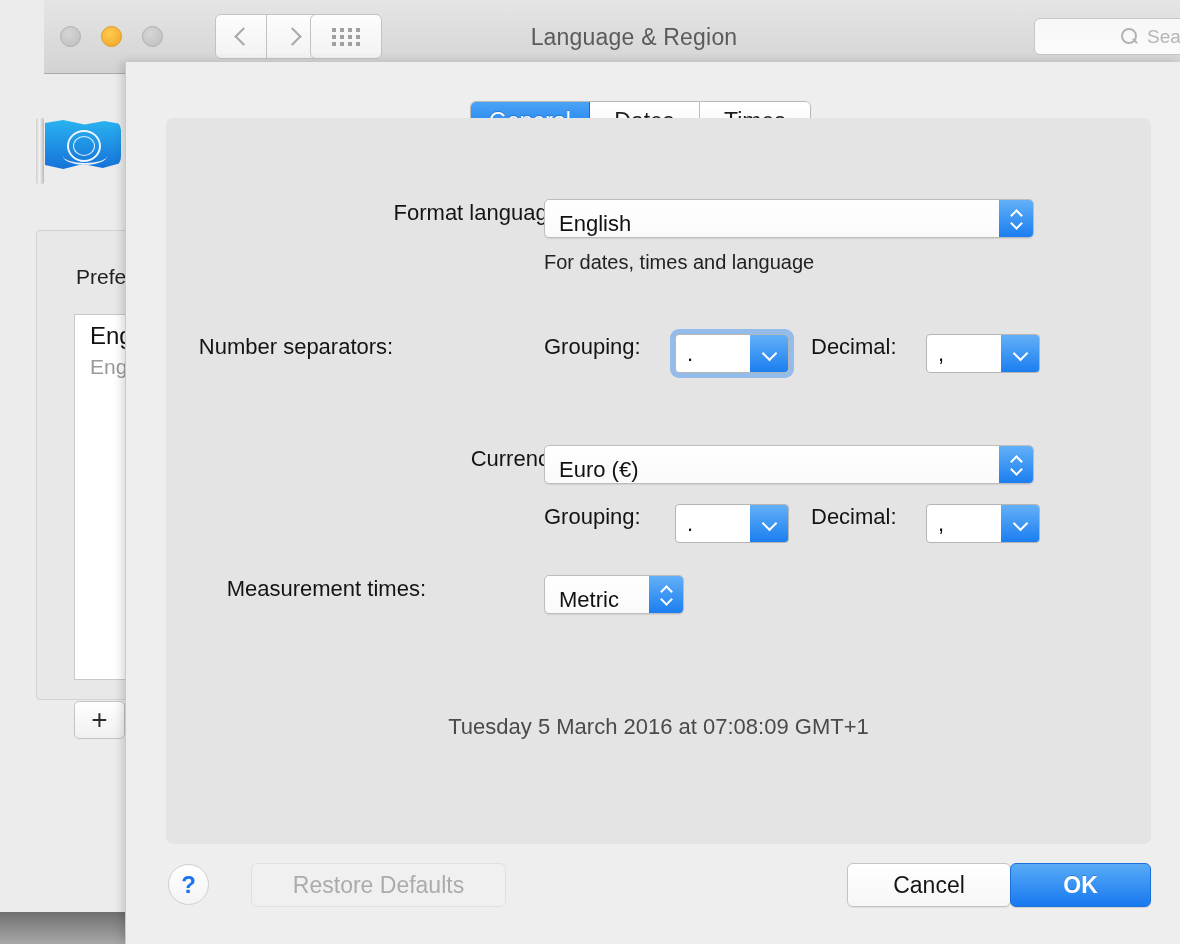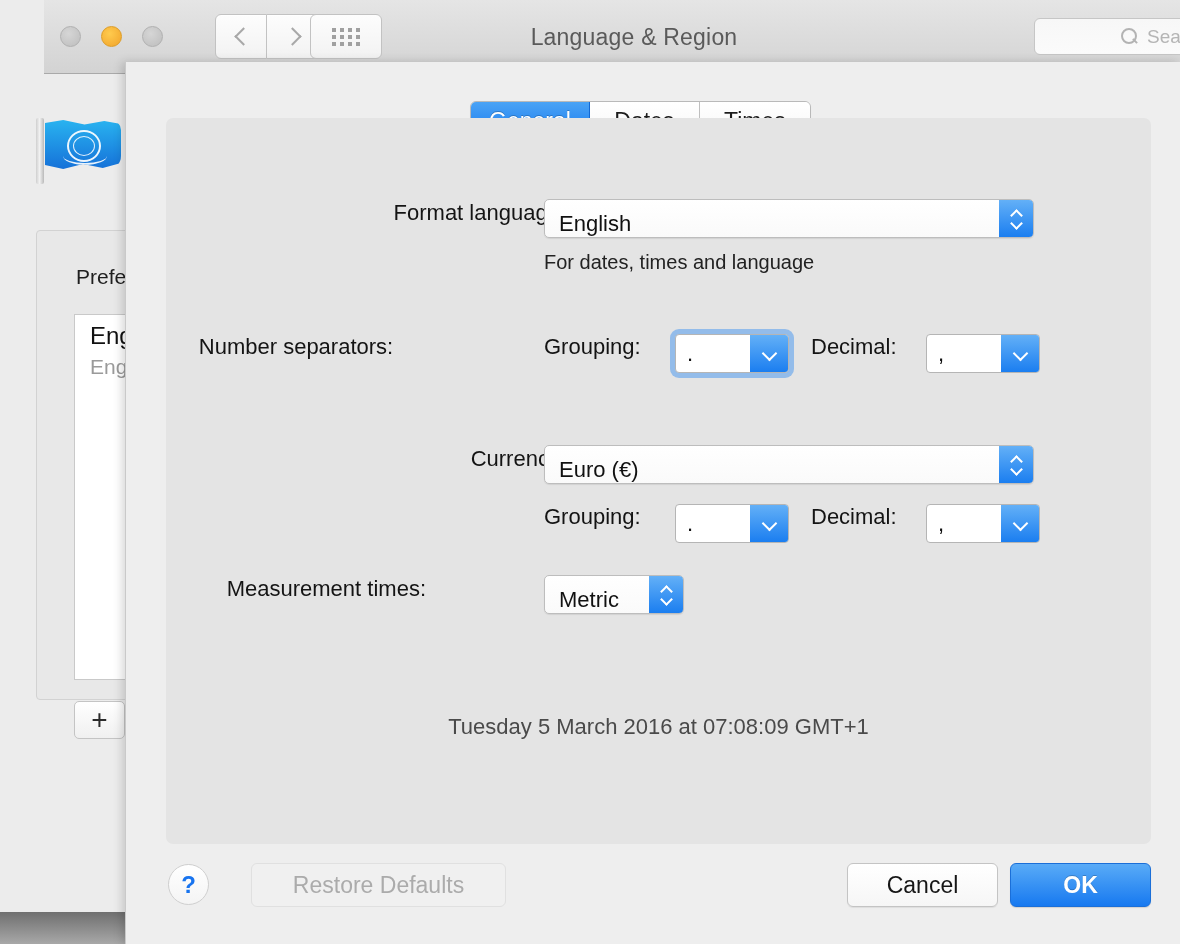--- a/index.html
+++ b/index.html
@@ -432,16 +432,16 @@
         </span>
       </div>
 
       <div class="preview" style="left:0; top:596px;">
         <div class="line1">Tuesday 5 March 2016 at 07:08:09 GMT+1</div>
       </div>
     </div>
 
     <div class="help-btn">?</div>
     <div class="btn disabled" style="left:108px; top:801px; width:255px;margin-left:17px;">Restore Defaults</div>
-    <div class="btn plain" style="left:721px; top:801px; width:151px;">Cancel</div>
+    <div class="btn plain" style="left:721px; top:801px; width:164px;">Cancel</div>
     <div class="btn default" style="left:884px; top:801px; width:141px;">OK</div>
   </div>
 </div>
 
 </body></html>

